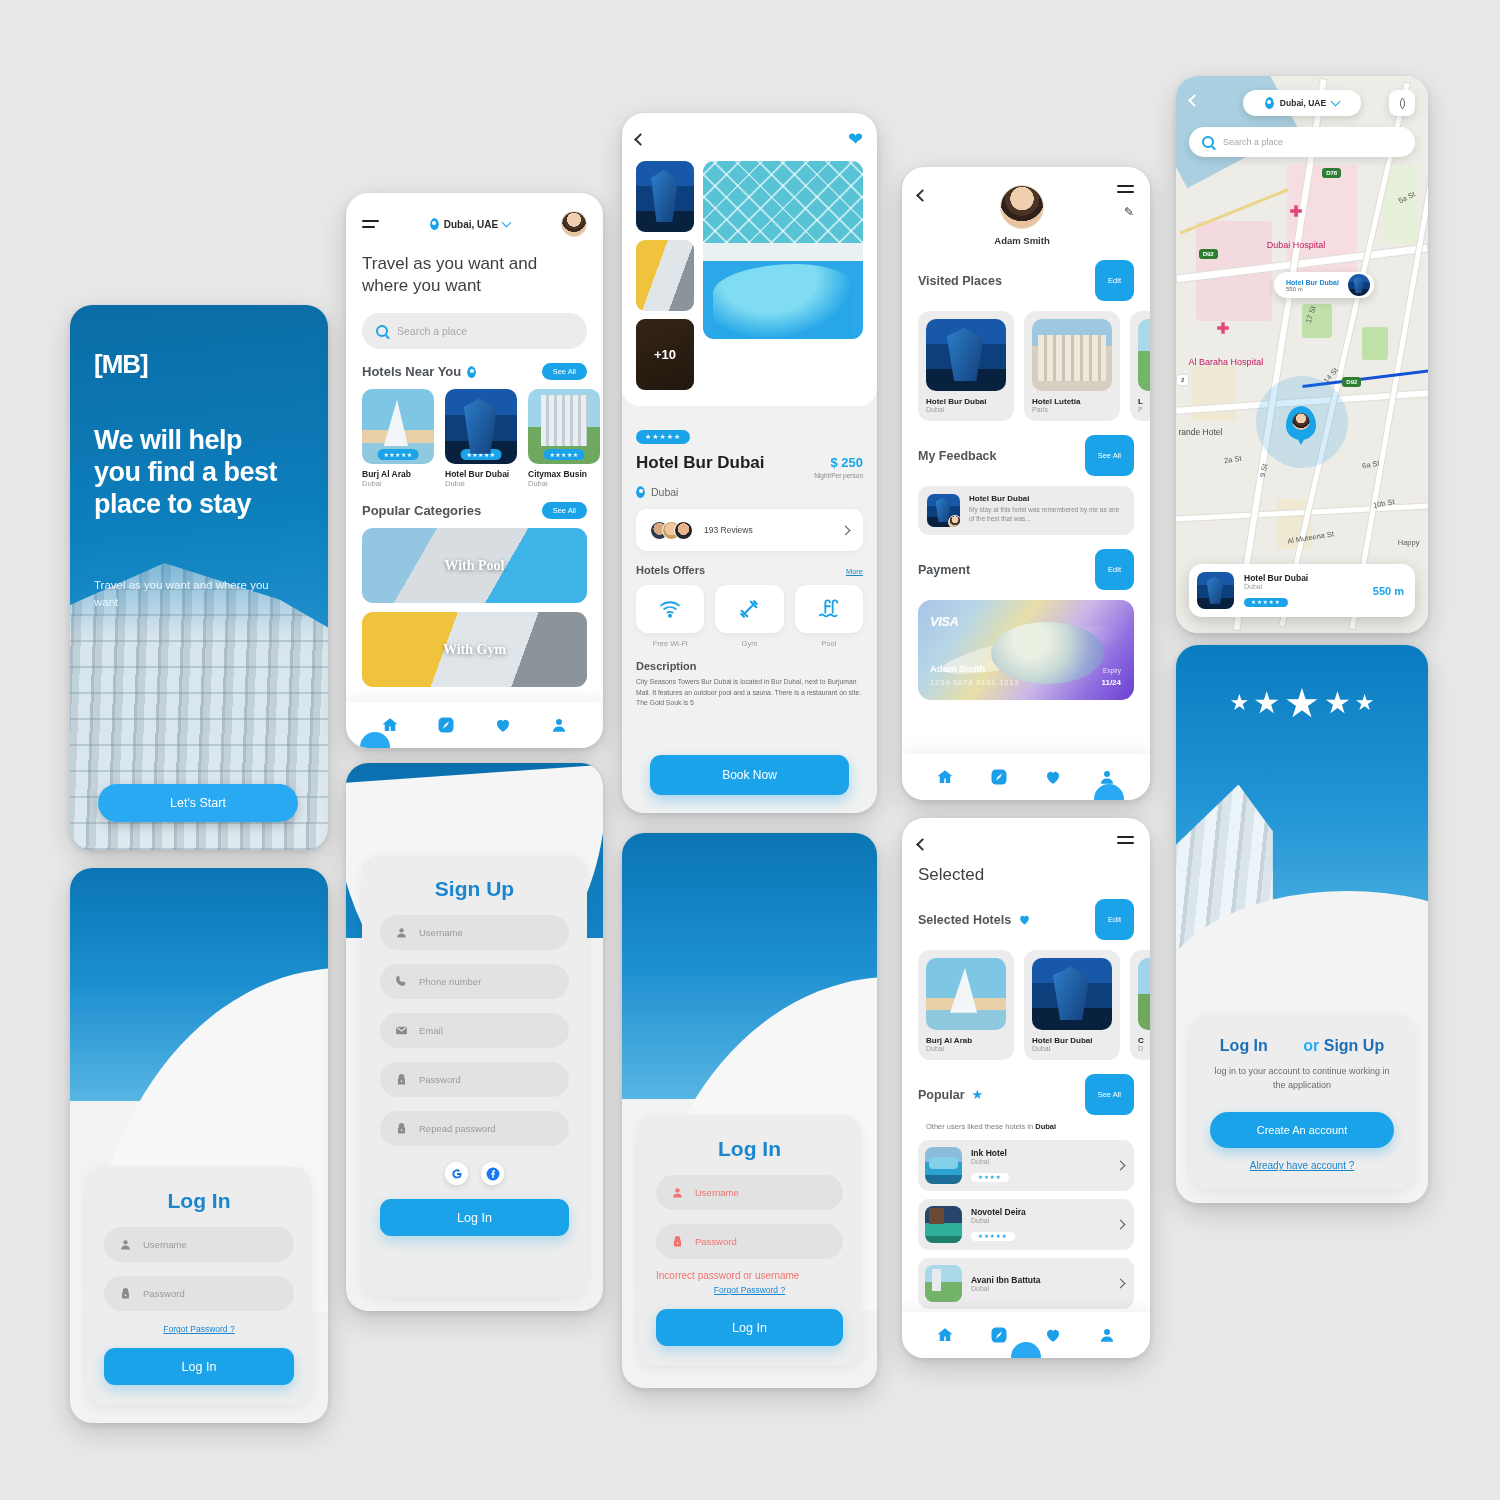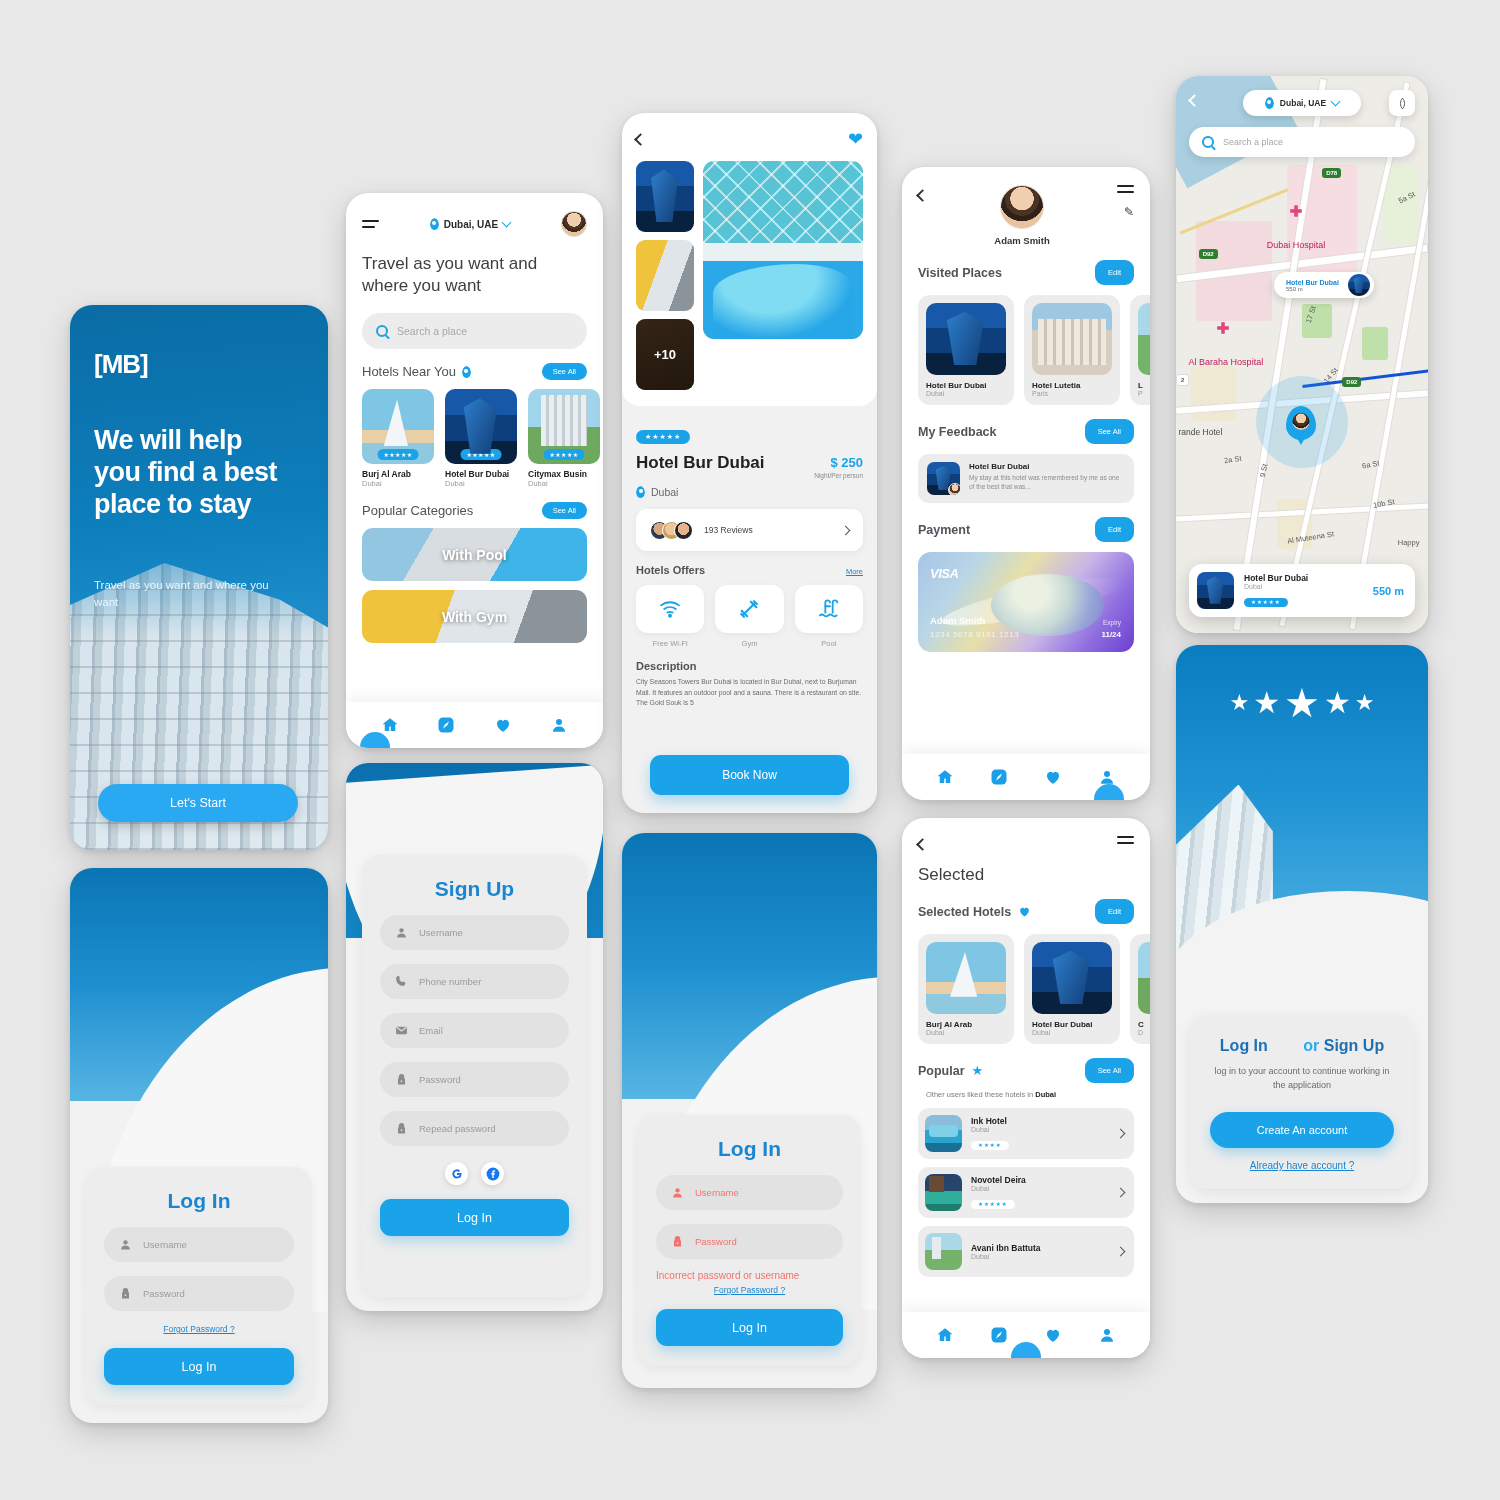--- a/index.html
+++ b/index.html
@@ -80,21 +80,21 @@
   }
   .s2-title { padding: 16px 16px 0; font-size: 17px; color: #3f3f3f; line-height: 1.3; }
   .search {
     margin: 16px 16px 0; height: 36px; background: #ececec; border-radius: 18px;
     display: flex; align-items: center; gap: 9px; padding: 0 14px;
   }
   .mag { width:12px;height:12px;border:2px solid #1aa3e8;border-radius:50%;position:relative;flex:none;}
   .mag::after{content:"";position:absolute;right:-4px;bottom:-3px;width:5px;height:2px;background:#1aa3e8;transform:rotate(45deg);border-radius:2px;}
   .search span { font-size: 10.5px; color: #a7a7a7; }
   .sec-head { display:flex; align-items:center; padding: 14px 16px 0; gap:6px; }
-  .sec-head h3 { font-size: 13px; color:#4e5358; font-weight:400; }
+  .sec-head h3 { font-size: 13px; color:#4e5358; font-weight:700; }
   .see-all { margin-left:auto; background:#1aa3e8; color:#fff; font-size:7.5px; padding:4px 11px; border-radius:9px; }
   .hrow { display:flex; gap: 11px; padding: 9px 0 0 16px; overflow:hidden; }
   .hcard { width:72px; flex:none; }
   .hthumb { width:72px; height:75px; border-radius:10px; position:relative; overflow:hidden; }
   .stars-pill {
     position:absolute; left:50%; transform:translateX(-50%); bottom:4px;
     background:#1aa3e8; border-radius:7px; padding:2px 6px; font-size:6px; color:#fff; letter-spacing:.4px; white-space:nowrap;
   }
   .hname { font-size:8.5px; font-weight:bold; color:#222; margin-top:5px; white-space:nowrap; }
   .hloc { font-size:7.5px; color:#9a9a9a; }
@@ -107,21 +107,21 @@
   .img-ink { background: linear-gradient(to bottom,#89bdd9 0 40%,#2aa3cf 40% 75%,#1b6f96 75% 100%); }
   .img-ink::after{content:"";position:absolute;left:10%;top:26%;width:80%;height:34%;background:#7fd0e8;border-radius:4px;}
   .img-novotel { background: linear-gradient(to bottom,#27456a 0 45%,#2fae9c 45% 80%,#1f7d6e 80% 100%); }
   .img-novotel::after{content:"";position:absolute;left:12%;top:6%;width:40%;height:44%;background:#6a4a34;}
   .img-avani { background: linear-gradient(to bottom,#a9d9e9 0 45%,#74b36a 45% 100%); }
   .img-avani::after{content:"";position:absolute;left:20%;top:12%;width:24%;height:58%;background:#e5ebee;}
   .img-lutetia { background: linear-gradient(to bottom,#9ec8e2 0 38%,#d6cec0 38% 100%); }
   .img-lutetia::after{content:"";position:absolute;left:8%;top:22%;width:84%;height:64%;background:repeating-linear-gradient(90deg,#efe9dd 0 6px,#cdc4b4 6px 9px);}
   .img-pool { background: linear-gradient(120deg,#93c6e0 0 28%,#d8dde1 28% 62%,#3fb4e8 62% 100%); }
   .img-gym2 { background: linear-gradient(110deg,#f0c33c 0 38%,#dfe5e8 38% 70%,#8b949a 70% 100%); }
-  .cat-card { margin: 9px 16px 0; height: 53px; border-radius: 11px; position:relative; overflow:hidden; }
+  .cat-card { margin: 9px 16px 0; height: 75px; border-radius: 11px; position:relative; overflow:hidden;font-family:Liberation Serif, serif; }
   .cat-label { position:absolute; inset:0; display:flex; align-items:center; justify-content:center; color:#fff; font-size:14px; font-weight:bold; text-shadow:0 1px 4px rgba(0,0,0,.45); }
   .botnav {
     position:absolute; left:0; right:0; bottom:0; height:46px; background:#fff;
     display:flex; align-items:center; justify-content:space-around; padding:0 16px;
     box-shadow: 0 -4px 14px rgba(0,0,0,.06);
   }
   .nav-ico { color:#1a9fe8; width:18px; height:18px; }
   .nav-bump { position:absolute; bottom:0; width:30px; height:16px; background:#29a9f2; border-radius:16px 16px 0 0; }
   .bump-l { left: 14px; }
   .bump-c { left: 50%; transform: translateX(-50%); }
@@ -177,21 +177,21 @@
   .s4-nav { display:flex; align-items:flex-start; justify-content:space-between; padding:18px 16px 0; }
   .hb2 { width:17px; display:flex; flex-direction:column; gap:4px; }
   .hb2 i{ height:2px; background:#222; border-radius:2px; }
   .pencil { margin-top:12px; font-size:12px; color:#333; transform:rotate(0deg); }
   .prof-av { width:44px; height:44px; border-radius:50%; margin:0 auto;
     background: radial-gradient(circle at 50% 30%, #f0cfae 0 32%, #4a3324 33% 47%, #2f2119 48% 62%, #e7c49f 63% 100%);
     border:1px solid #e8dcc9; }
   .prof-name { text-align:center; font-size:9.5px; font-weight:bold; color:#333; margin-top:6px; }
   .sh2 { display:flex; align-items:center; padding:14px 16px 0; gap:7px; }
   .sh2 h3 { font-size:12.5px; color:#50555a; font-weight:600; }
-  .edit-pill { margin-left:auto; background:#1aa3e8; color:#fff; font-size:7.5px; padding:8px 13px; border-radius:9px;text-align:right; }
+  .edit-pill { margin-left:auto; background:#1aa3e8; color:#fff; font-size:7.5px; padding:16px 13px; border-radius:9px;text-align:right; }
   .vrow { display:flex; gap:10px; padding:10px 0 0 16px; overflow:hidden; }
   .vcard { background:#ececec; border-radius:12px; padding:8px; width:96px; flex:none; }
   .vthumb { width:80px; height:72px; border-radius:10px; position:relative; overflow:hidden; }
   .check { position:absolute; left:50%; top:50%; transform:translate(-50%,-50%) rotate(-8deg); width:30px; height:22px; }
   .vname { font-size:8px; font-weight:bold; color:#222; margin-top:6px; }
   .vloc { font-size:7px; color:#9d9d9d; }
   .fb-card { margin:10px 16px 0; background:#ececec; border-radius:11px; padding:8px 9px; display:flex; gap:9px; }
   .fb-thumb { width:33px;height:33px;border-radius:7px;position:relative;overflow:hidden;flex:none;}
   .fb-av { position:absolute; right:-2px; bottom:-2px; width:14px;height:14px;border-radius:50%;
     background:radial-gradient(circle at 50% 32%,#f0cfae 0 34%,#4a3324 35% 52%,#e7c49f 53%); border:1.4px solid #ececec;}

